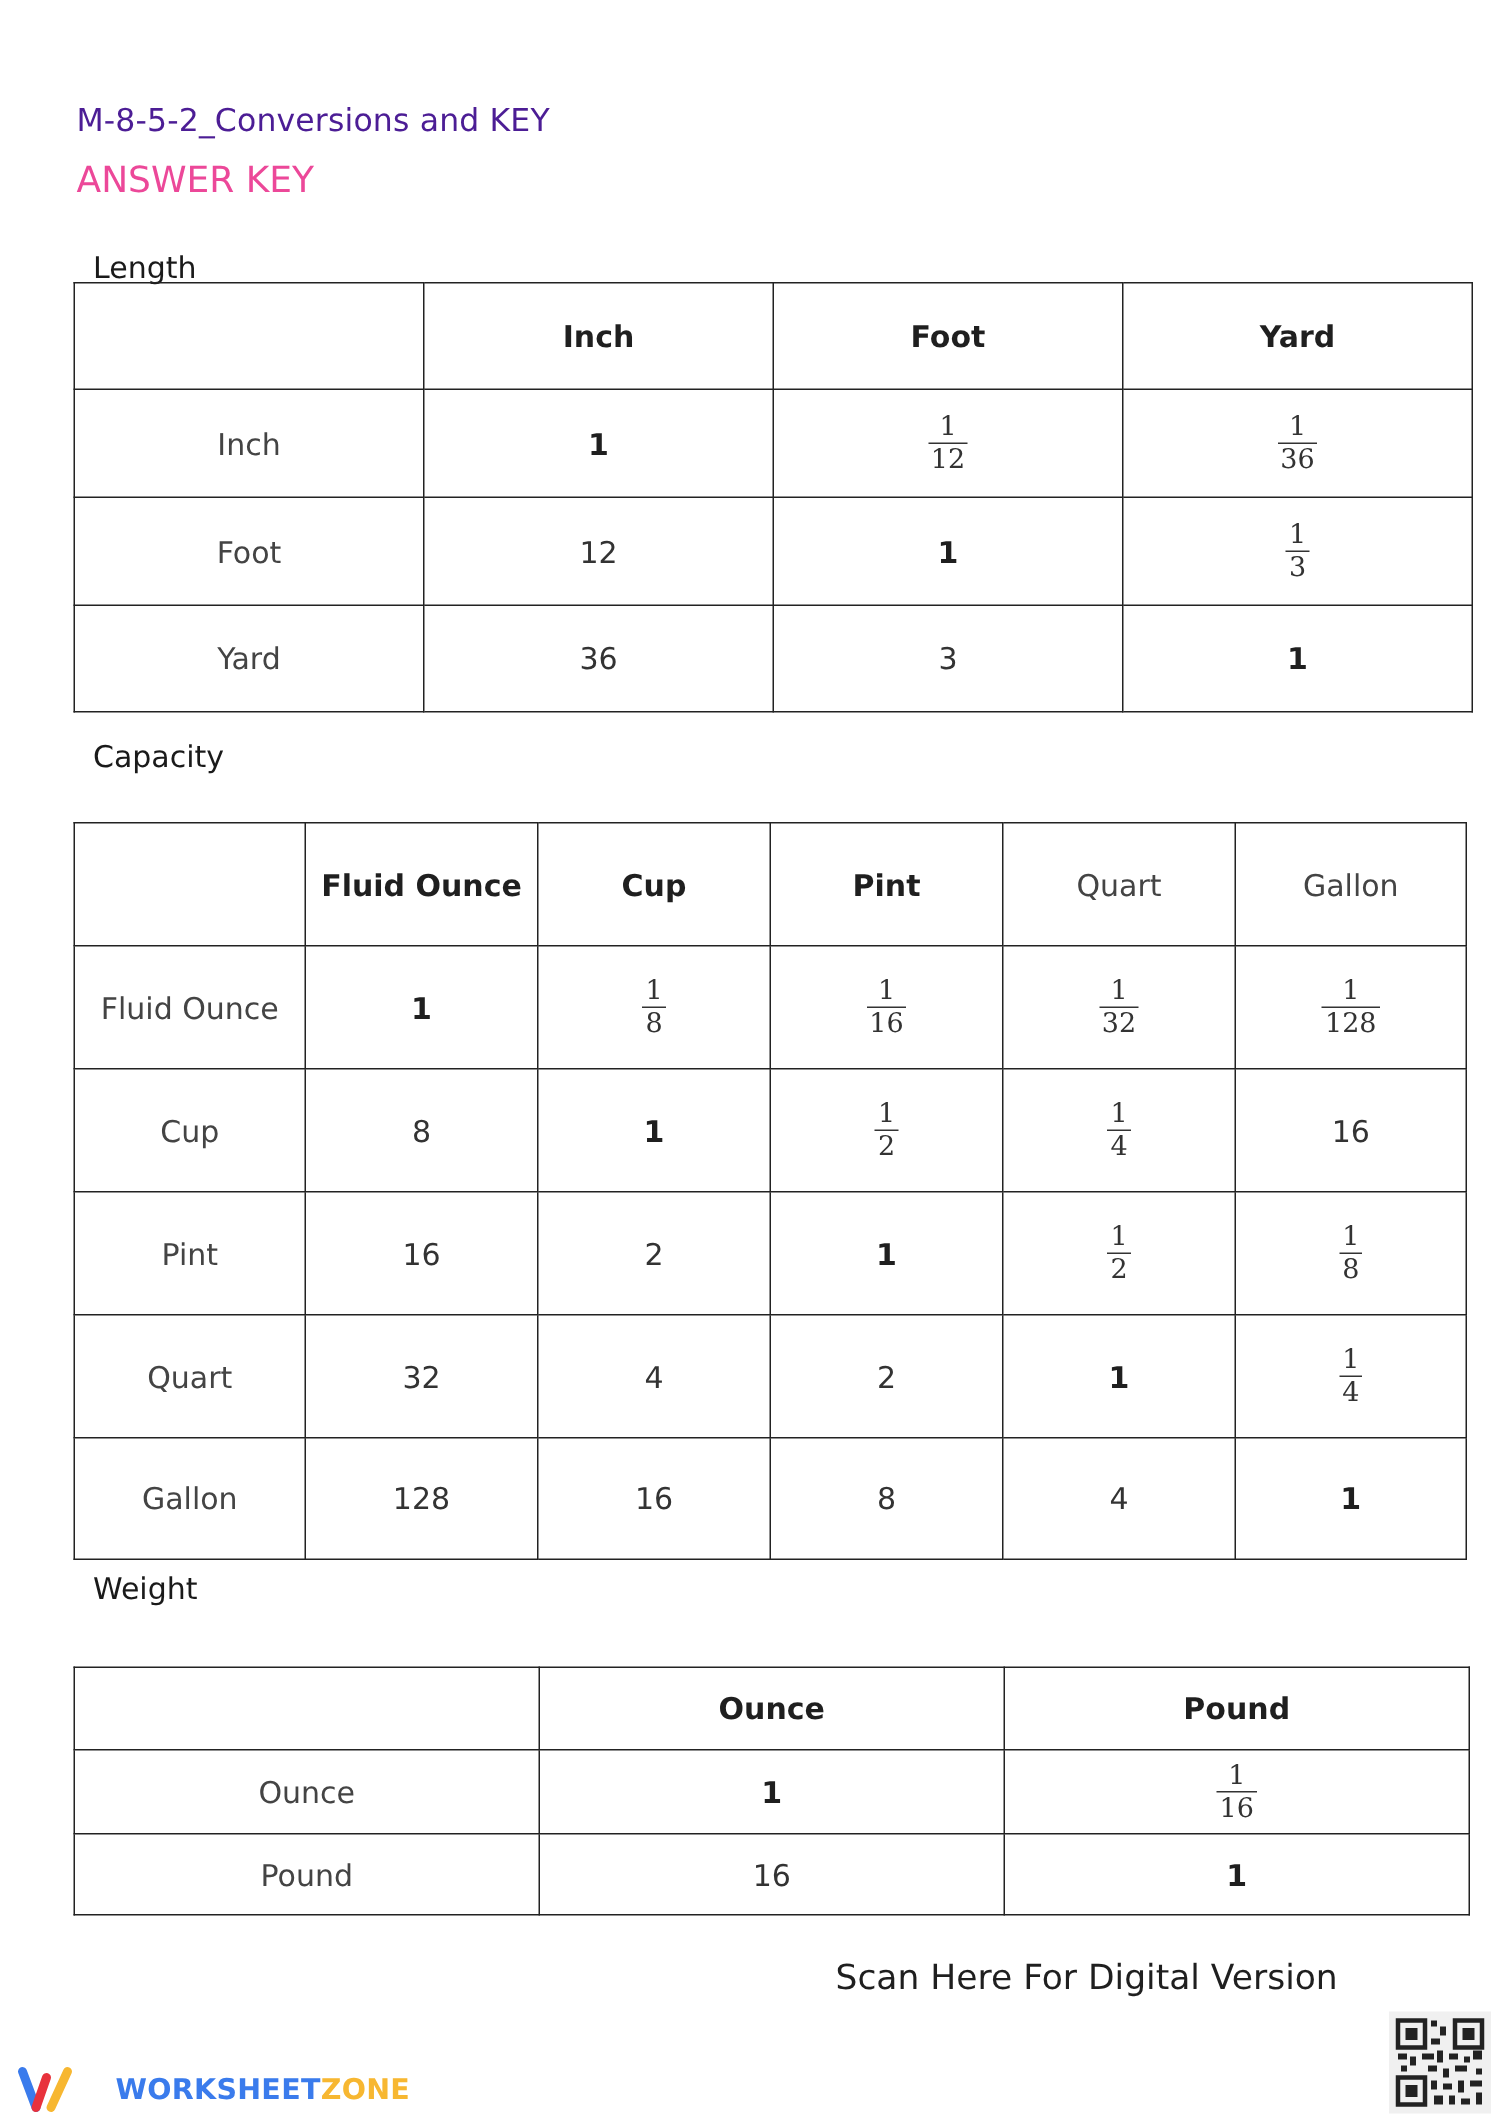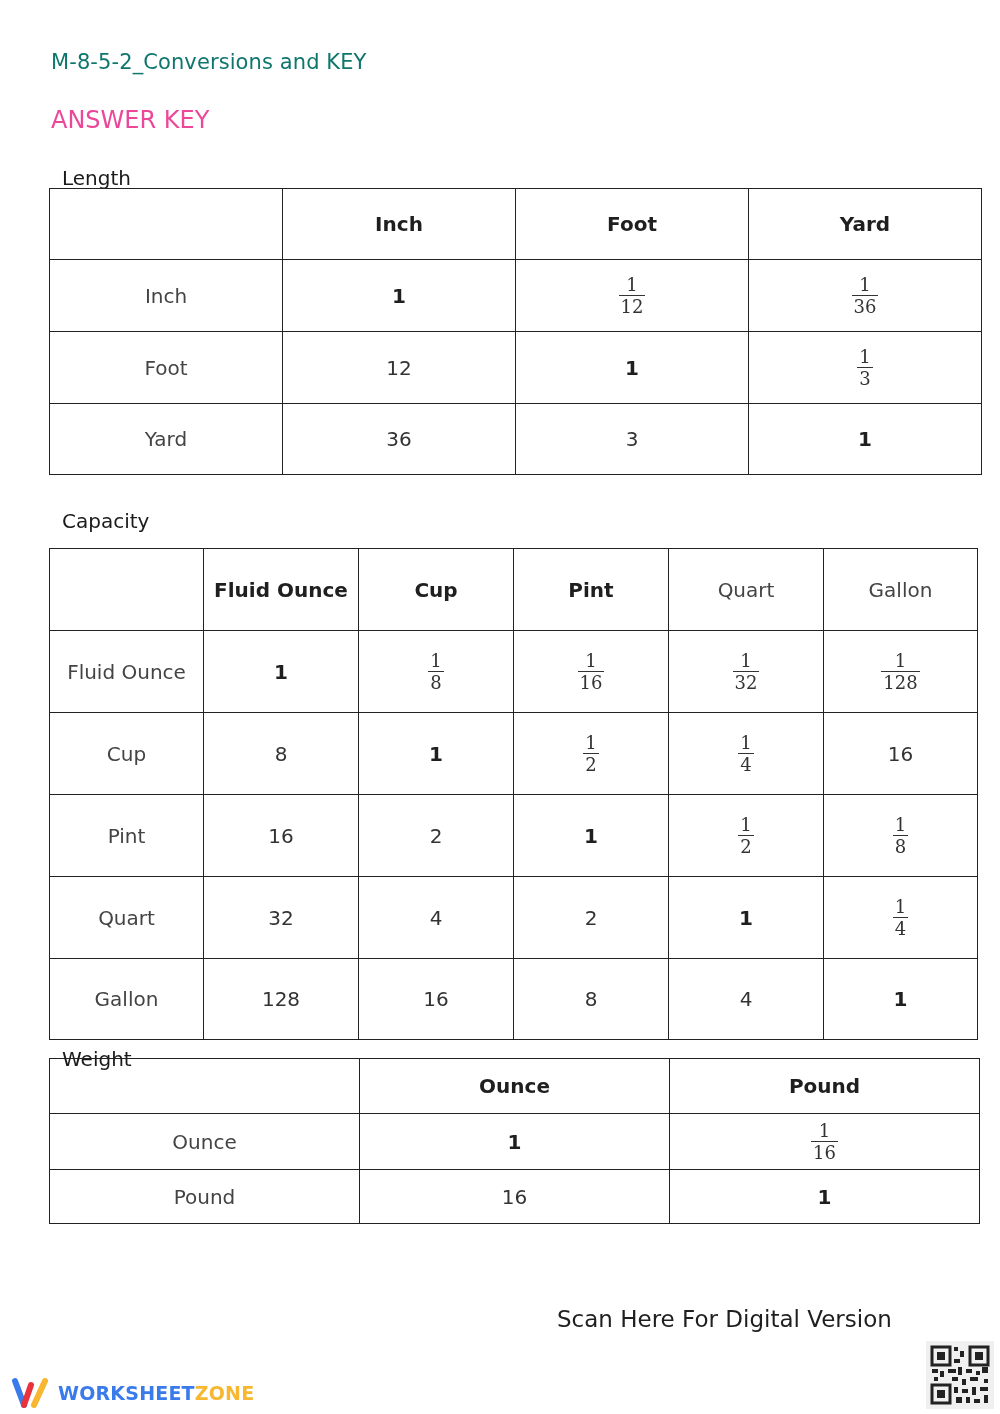--- a/index.html
+++ b/index.html
@@ -1,34 +1,34 @@
 <!DOCTYPE html>
 <html><head>
 <meta charset="utf-8">
 <style>
   html, body { margin:0; padding:0; background:#ffffff; }
   body { width:1000px; height:1414px; position:relative; overflow:hidden;
          font-family:"DejaVu Sans", sans-serif; color:#222; }
-  .doc-id { position:absolute; left:51px; top:50px; font-size:21px; color:#0f766e; letter-spacing:0.1px; }
+  .doc-id { position:absolute; left:51px; top:68px; font-size:21px; color:#4c1d95; letter-spacing:0.1px; }
   .answer-key { position:absolute; left:51px; top:106px; font-size:24px; color:#ec4899; }
   .section-title { position:absolute; left:50px; font-size:20px; color:#1a1a1a;margin-left:12px; }
   table.conv { position:absolute; border-collapse:collapse; table-layout:fixed; }
   table.conv td, table.conv th { border:1.6px solid #222; text-align:center; vertical-align:middle;
        font-size:20px; color:#333; padding:0; }
   table.conv th { font-weight:bold; color:#1f1f1f; }
   table.conv th.light { font-weight:normal; color:#444; }
   table.conv td.rowhead { color:#444; }
   table.conv td.bold { font-weight:bold; color:#1f1f1f; }
   .frac { display:inline-flex; flex-direction:column; align-items:center; font-family:"DejaVu Serif", serif;
           font-size:18px; line-height:19px; color:#333; vertical-align:middle; }
   .frac .num { padding:0 2px; }
   .frac .bar { height:1.3px; background:#333; align-self:stretch; margin:1px 0; }
   .frac .den { padding:0 2px; }
   .footer-logo { position:absolute; left:10px; top:1376px; display:flex; align-items:center; gap:8px; }
-  .logo-text { font-size:19px; font-weight:bold; letter-spacing:0.2px; }
+  .logo-text { font-size:19px; font-weight:bold; letter-spacing:0.2px;margin-left:19px; }
   .logo-text .w1 { color:#3a7bec; }
   .logo-text .w2 { color:#f7b731; }
   .scan-text { position:absolute; left:557px; top:1306px; font-size:23px; color:#1f1f1f; }
   .qr { position:absolute; left:926px; top:1341px; width:68px; height:68px; background:#f0f0f0; }
 </style>
 </head>
 <body>
 
 <div class="doc-id">M-8-5-2_Conversions and KEY</div>
 <div class="answer-key">ANSWER KEY</div>
@@ -74,21 +74,21 @@
   </tr>
   <tr style="height:71px">
     <td class="rowhead">Yard</td>
     <td>36</td>
     <td>3</td>
     <td class="bold">1</td>
   </tr>
 </tbody>
   </table>
 
-<div class="section-title" style="top:509px;">Capacity</div>
+<div class="section-title" style="top:492px;">Capacity</div>
 <table class="conv" style="left:49px; top:548px; width:928px;">
   <colgroup>
       <col style="width:154px">
       <col style="width:155px">
       <col style="width:155px">
       <col style="width:155px">
       <col style="width:155px">
       <col style="width:154px">
     </colgroup>
   <tbody>
@@ -173,21 +173,21 @@
     <td>128</td>
     <td>16</td>
     <td>8</td>
     <td>4</td>
     <td class="bold">1</td>
   </tr>
 </tbody>
   </table>
 
 <div class="section-title" style="top:1047px;">Weight</div>
-<table class="conv" style="left:49px; top:1058px; width:930px;">
+<table class="conv" style="left:49px; top:1111px; width:930px;">
   <colgroup>
       <col style="width:310px">
       <col style="width:310px">
       <col style="width:310px">
     </colgroup>
   <tbody>
       <tr style="height:55px">
     <th></th>
     <th>Ounce</th>
     <th>Pound</th>

